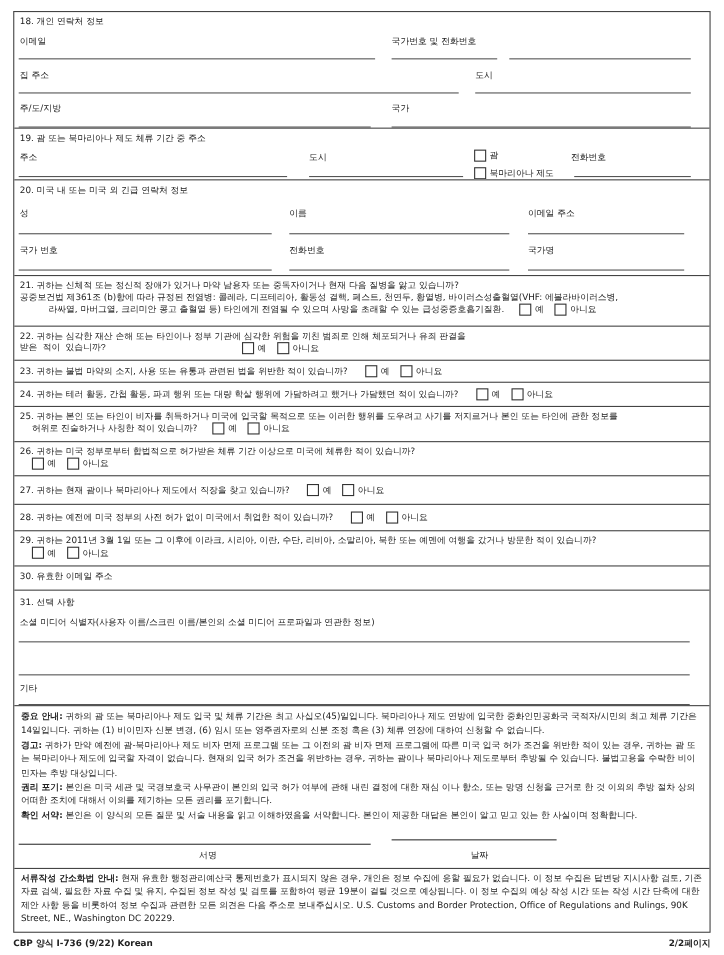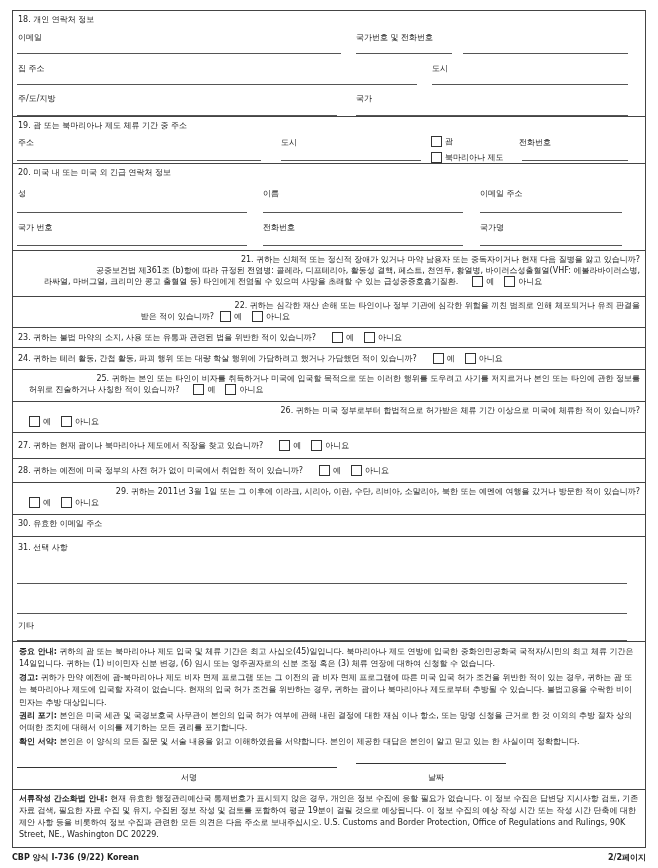--- a/index.html
+++ b/index.html
@@ -1,21 +1,21 @@
 <!DOCTYPE html>
 <html><head>
 <meta charset="utf-8">
 <style>
   * { box-sizing: border-box; margin: 0; padding: 0; }
   html, body { width: 658px; height: 868px; background: #ffffff; overflow: hidden; }
   body { font-family: "DejaVu Sans", "Liberation Sans", sans-serif; color: #222; font-size: 8px; position: relative; }
   .form { position: absolute; left: 12px; top: 10px; width: 634px; border: 1.5px solid #444; }
   .sec { border-bottom: 1.5px solid #444; position: relative; }
   .sec:last-child { border-bottom: none; }
-  .t { font-size: 8px; line-height: 11px; color: #222; white-space: nowrap; text-align: right; }
+  .t { font-size: 8px; line-height: 11px; color: #222; white-space: nowrap; }
   .abs { position: absolute; }
   .line { position: absolute; height: 1px; background: #555; }
   .cb { display: inline-block; width: 11px; height: 11px; border: 1px solid #333; background: #fff; vertical-align: middle; margin-right: 3px; }
   .yn { display: inline-flex; align-items: center; margin-left: 6px; }
   .yn span.t { margin-right: 4px; }
   .q { padding: 3px 5px; font-size: 8px; line-height: 12px; }
   .notice { padding: 4px 6px; font-size: 8px; line-height: 12.4px; }
   .notice b { font-weight: bold; text-align: center; }
   .notice p { margin-bottom: 1px; white-space: normal; }
   .footer { position: absolute; left: 12px; top: 852px; width: 634px; display: flex; justify-content: space-between; font-weight: bold; font-size: 8px; }
@@ -89,21 +89,21 @@
       <span class="yn">
           <span class="cb"></span>
           <span class="t">아니요</span>
         </span>
     </div>
   </div>
 
   <div class="sec q" style="height:31px;">
     <div class="t">22. 귀하는 심각한 재산 손해 또는 타인이나 정부 기관에 심각한 위험을 끼친 범죄로 인해 체포되거나 유죄 판결을</div>
     <div style="display:flex;align-items:center;">
-      <span class="t" style="width:196px;">받은 적이 있습니까?</span>
+      <span class="t" style="width:196px;font-family:Liberation Mono, monospace;">받은 적이 있습니까?</span>
       <span class="yn">
           <span class="cb"></span>
           <span class="t">예</span>
         </span>
       <span class="yn">
           <span class="cb"></span>
           <span class="t">아니요</span>
         </span>
     </div>
   </div>
@@ -198,20 +198,21 @@
         </span>
     </div>
   </div>
 
   <div class="sec q" style="height:22px;">
     <span class="t">30. 유효한 이메일 주소</span>
   </div>
 
   <div class="sec" style="height:105px;">
     <span class="t abs" style="left:5px;top:5px;">31. 선택 사항</span>
+    <span class="t abs" style="left:5px;top:23px;">소셜 미디어 식별자(사용자 이름/스크린 이름/본인의 소셜 미디어 프로파일과 연관한 정보)</span>
     <div class="line" style="left:4px;top:46px;width:610px;"></div>
     <div class="line" style="left:4px;top:76px;width:610px;"></div>
     <span class="t abs" style="left:5px;top:83px;">기타</span>
     <div class="line" style="left:4px;top:103px;width:610px;"></div>
   </div>
 
   <div class="sec" style="height:148px;">
     <div class="notice">
       <p><b>중요 안내:</b><span> 귀하의 괌 또는 북마리아나 제도 입국 및 체류 기간은 최고 사십오(45)일입니다. 북마리아나 제도 연방에 입국한 중화인민공화국 국적자/시민의 최고 체류 기간은 14일입니다. 귀하는 (1) 비이민자 신분 변경, (6) 임시 또는 영주권자로의 신분 조정 혹은 (3) 체류 연장에 대하여 신청할 수 없습니다.</span></p>
       <p><b>경고:</b><span> 귀하가 만약 예전에 괌-북마리아나 제도 비자 면제 프로그램 또는 그 이전의 괌 비자 면제 프로그램에 따른 미국 입국 허가 조건을 위반한 적이 있는 경우, 귀하는 괌 또는 북마리아나 제도에 입국할 자격이 없습니다. 현재의 입국 허가 조건을 위반하는 경우, 귀하는 괌이나 북마리아나 제도로부터 추방될 수 있습니다. 불법고용을 수락한 비이민자는 추방 대상입니다.</span></p>

